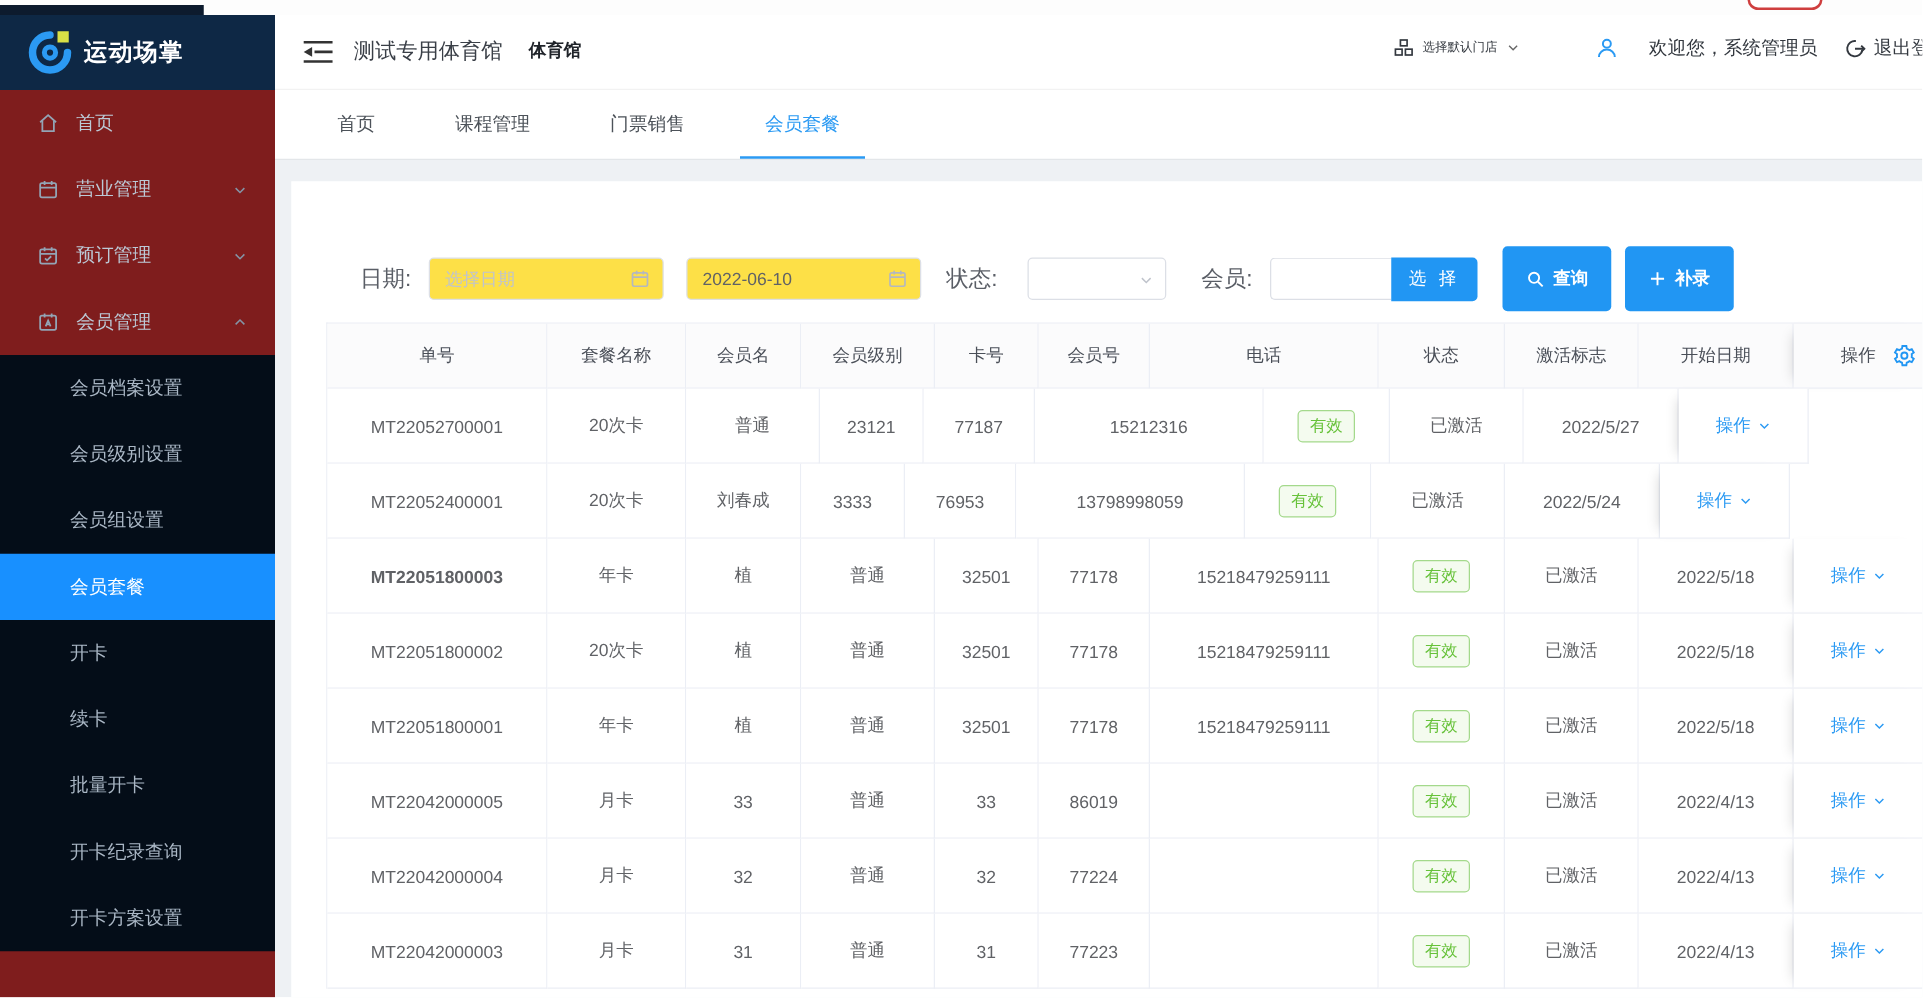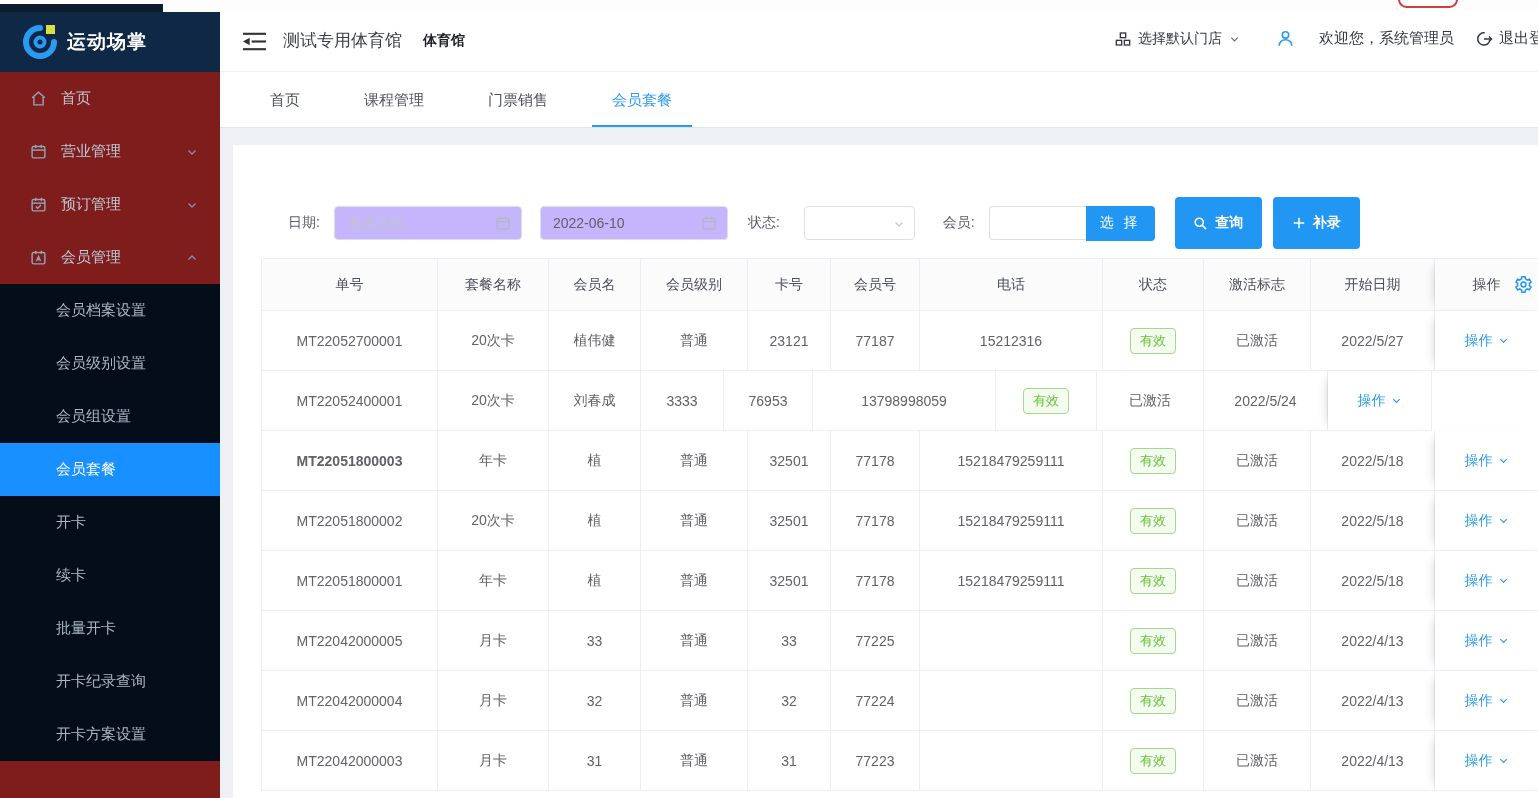--- a/index.html
+++ b/index.html
@@ -20,39 +20,39 @@
   .menu-item .chev { margin-left:auto; color:#8494a6; display:flex; }
   .submenu { background:#040d18; }
   .submenu-item { height:53px; display:flex; align-items:center; padding-left:56px; color:#aab7c5; font-size:15px; cursor:pointer; }
   .submenu-item.active { background:#1890ff; color:#fff; }
 
   
   .header-bar { position:absolute; left:220px; top:12px; width:1318px; height:60px; background:#fff; border-bottom:1px solid #f2f2f2; }
   .collapse-btn { position:absolute; left:22px; top:19px; cursor:pointer; }
   .page-title { position:absolute; left:63px; top:17px; font-size:17px; color:#3a3f47; }
   .page-subtitle { position:absolute; left:203px; top:20px; font-size:14px; font-weight:bold; color:#1f2329; }
-  .store-select { position:absolute; left:895px; top:18px; display:flex; align-items:center; gap:7px; font-size:14px; color:#33383f; cursor:pointer; }
+  .store-select { position:absolute; left:895px; top:18px; display:flex; align-items:center; gap:7px; font-size:10px; color:#33383f; cursor:pointer; }
   .user-area { position:absolute; left:1056px; top:17px; display:flex; align-items:center; }
   .welcome-text { font-size:15px; color:#33383f; margin-left:24px; }
   .logout-area { position:absolute; left:1255px; top:17px; display:flex; align-items:center; gap:6px; font-size:15px; color:#33383f; white-space:nowrap; cursor:pointer; }
 
   
   .tab-bar { position:absolute; left:220px; top:72px; width:1318px; height:56px; background:#fff; border-bottom:1px solid #e3e6e9; display:flex; padding-left:30px; }
   .tab { padding:0 20px; height:55px; line-height:55px; font-size:15px; color:#4c5259; margin-right:24px; cursor:pointer; position:relative; }
   .tab.active { color:#2b9af3; }
   .tab.active::after { content:""; position:absolute; left:0; right:0; bottom:0; height:2px; background:#2b9af3; }
 
   
   .content { position:absolute; left:220px; top:128px; width:1318px; height:670px; background:#eef1f4; overflow:hidden; }
   .panel { position:absolute; left:13px; top:17px; width:1400px; height:720px; background:#fff; }
 
   
   .filter-row { position:absolute; left:55px; top:52px; display:flex; align-items:center; }
-  .f-label { font-size:14px; color:#5a5e66; }
-  .inp-wrap { position:relative; height:34px; border:1px solid #dcdfe6; border-radius:4px; background:#c4b5fd; }
+  .f-label { font-size:18px; color:#5a5e66; }
+  .inp-wrap { position:relative; height:34px; border:1px solid #dcdfe6; border-radius:4px; background:#fde047; }
   .inp-wrap input { width:100%; height:100%; border:none; outline:none; background:transparent; padding:0 32px 0 12px; font-size:14px; color:#606266; font-family:inherit; }
   .inp-wrap input::placeholder { color:#c0c4cc; }
   .cal-ico { position:absolute; right:10px; top:8px; }
   .sel-wrap { position:relative; width:111px; height:34px; border:1px solid #dcdfe6; border-radius:4px; background:#fff; cursor:pointer; }
   .sel-chev { position:absolute; right:9px; top:11px; color:#c0c4cc; display:flex; }
   .member-group { display:flex; height:35px; }
   .member-group input { width:97px; height:34px; border:1px solid #dcdfe6; border-right:none; border-radius:4px 0 0 4px; outline:none; padding:0 10px; font-size:14px; font-family:inherit; }
   .btn { display:flex; align-items:center; justify-content:center; gap:7px; background:#2196f3; color:#fff; font-size:14px; border:none; border-radius:4px; cursor:pointer; font-family:inherit; }
   .btn.attach { width:69px; height:35px; border-radius:0 4px 4px 0; letter-spacing:3px; }
   .btn.std { width:87px; height:52px;font-weight:bold; }
@@ -294,21 +294,20 @@
             <div class="t-cell fixed-col" style="width: 104px;">操作<span class="gear-btn">
                 <svg width="19" height="19" viewBox="0 0 24 24" fill="none" stroke="#2196f3" stroke-width="1.9">
                   <circle cx="12" cy="12" r="3.1"></circle>
                   <path d="M19.4 13.5 a7.8 7.8 0 0 0 0 -3 l2.1 -1.7 -2 -3.4 -2.5 1 a7.8 7.8 0 0 0 -2.6 -1.5 L14 2.3 h-4 l-.4 2.6 a7.8 7.8 0 0 0 -2.6 1.5 l-2.5 -1 -2 3.4 2.1 1.7 a7.8 7.8 0 0 0 0 3 l-2.1 1.7 2 3.4 2.5 -1 a7.8 7.8 0 0 0 2.6 1.5 l.4 2.6 h4 l.4 -2.6 a7.8 7.8 0 0 0 2.6 -1.5 l2.5 1 2 -3.4 z"></path>
                 </svg>
               </span></div>
           </div>
           <div class="t-row">
             <div class="t-cell" style="width: 176px;">MT22052700001</div>
             <div class="t-cell" style="width: 111px;">20次卡</div>
-            <div class="t-cell" style="width: 92px;">植伟健</div>
             <div class="t-cell" style="width: 107px;">普通</div>
             <div class="t-cell" style="width: 83px;">23121</div>
             <div class="t-cell" style="width: 89px;">77187</div>
             <div class="t-cell" style="width: 183px;">15212316</div>
             <div class="t-cell" style="width: 101px;">
               <span class="badge-valid">有效</span>
             </div>
             <div class="t-cell" style="width: 107px;">已激活</div>
             <div class="t-cell" style="width: 124px;">2022/5/27</div>
             <div class="t-cell fixed-col" style="width: 104px;">
@@ -416,21 +415,21 @@
                 </span>
               </span>
             </div>
           </div>
           <div class="t-row">
             <div class="t-cell" style="width: 176px;">MT22042000005</div>
             <div class="t-cell" style="width: 111px;">月卡</div>
             <div class="t-cell" style="width: 92px;">33</div>
             <div class="t-cell" style="width: 107px;">普通</div>
             <div class="t-cell" style="width: 83px;">33</div>
-            <div class="t-cell" style="width: 89px;">77225</div>
+            <div class="t-cell" style="width: 89px;">86019</div>
             <div class="t-cell" style="width: 183px;"></div>
             <div class="t-cell" style="width: 101px;">
               <span class="badge-valid">有效</span>
             </div>
             <div class="t-cell" style="width: 107px;">已激活</div>
             <div class="t-cell" style="width: 124px;">2022/4/13</div>
             <div class="t-cell fixed-col" style="width: 104px;">
               <span class="action-link">
                 <span>操作</span>
                 <span style="display:flex;">

